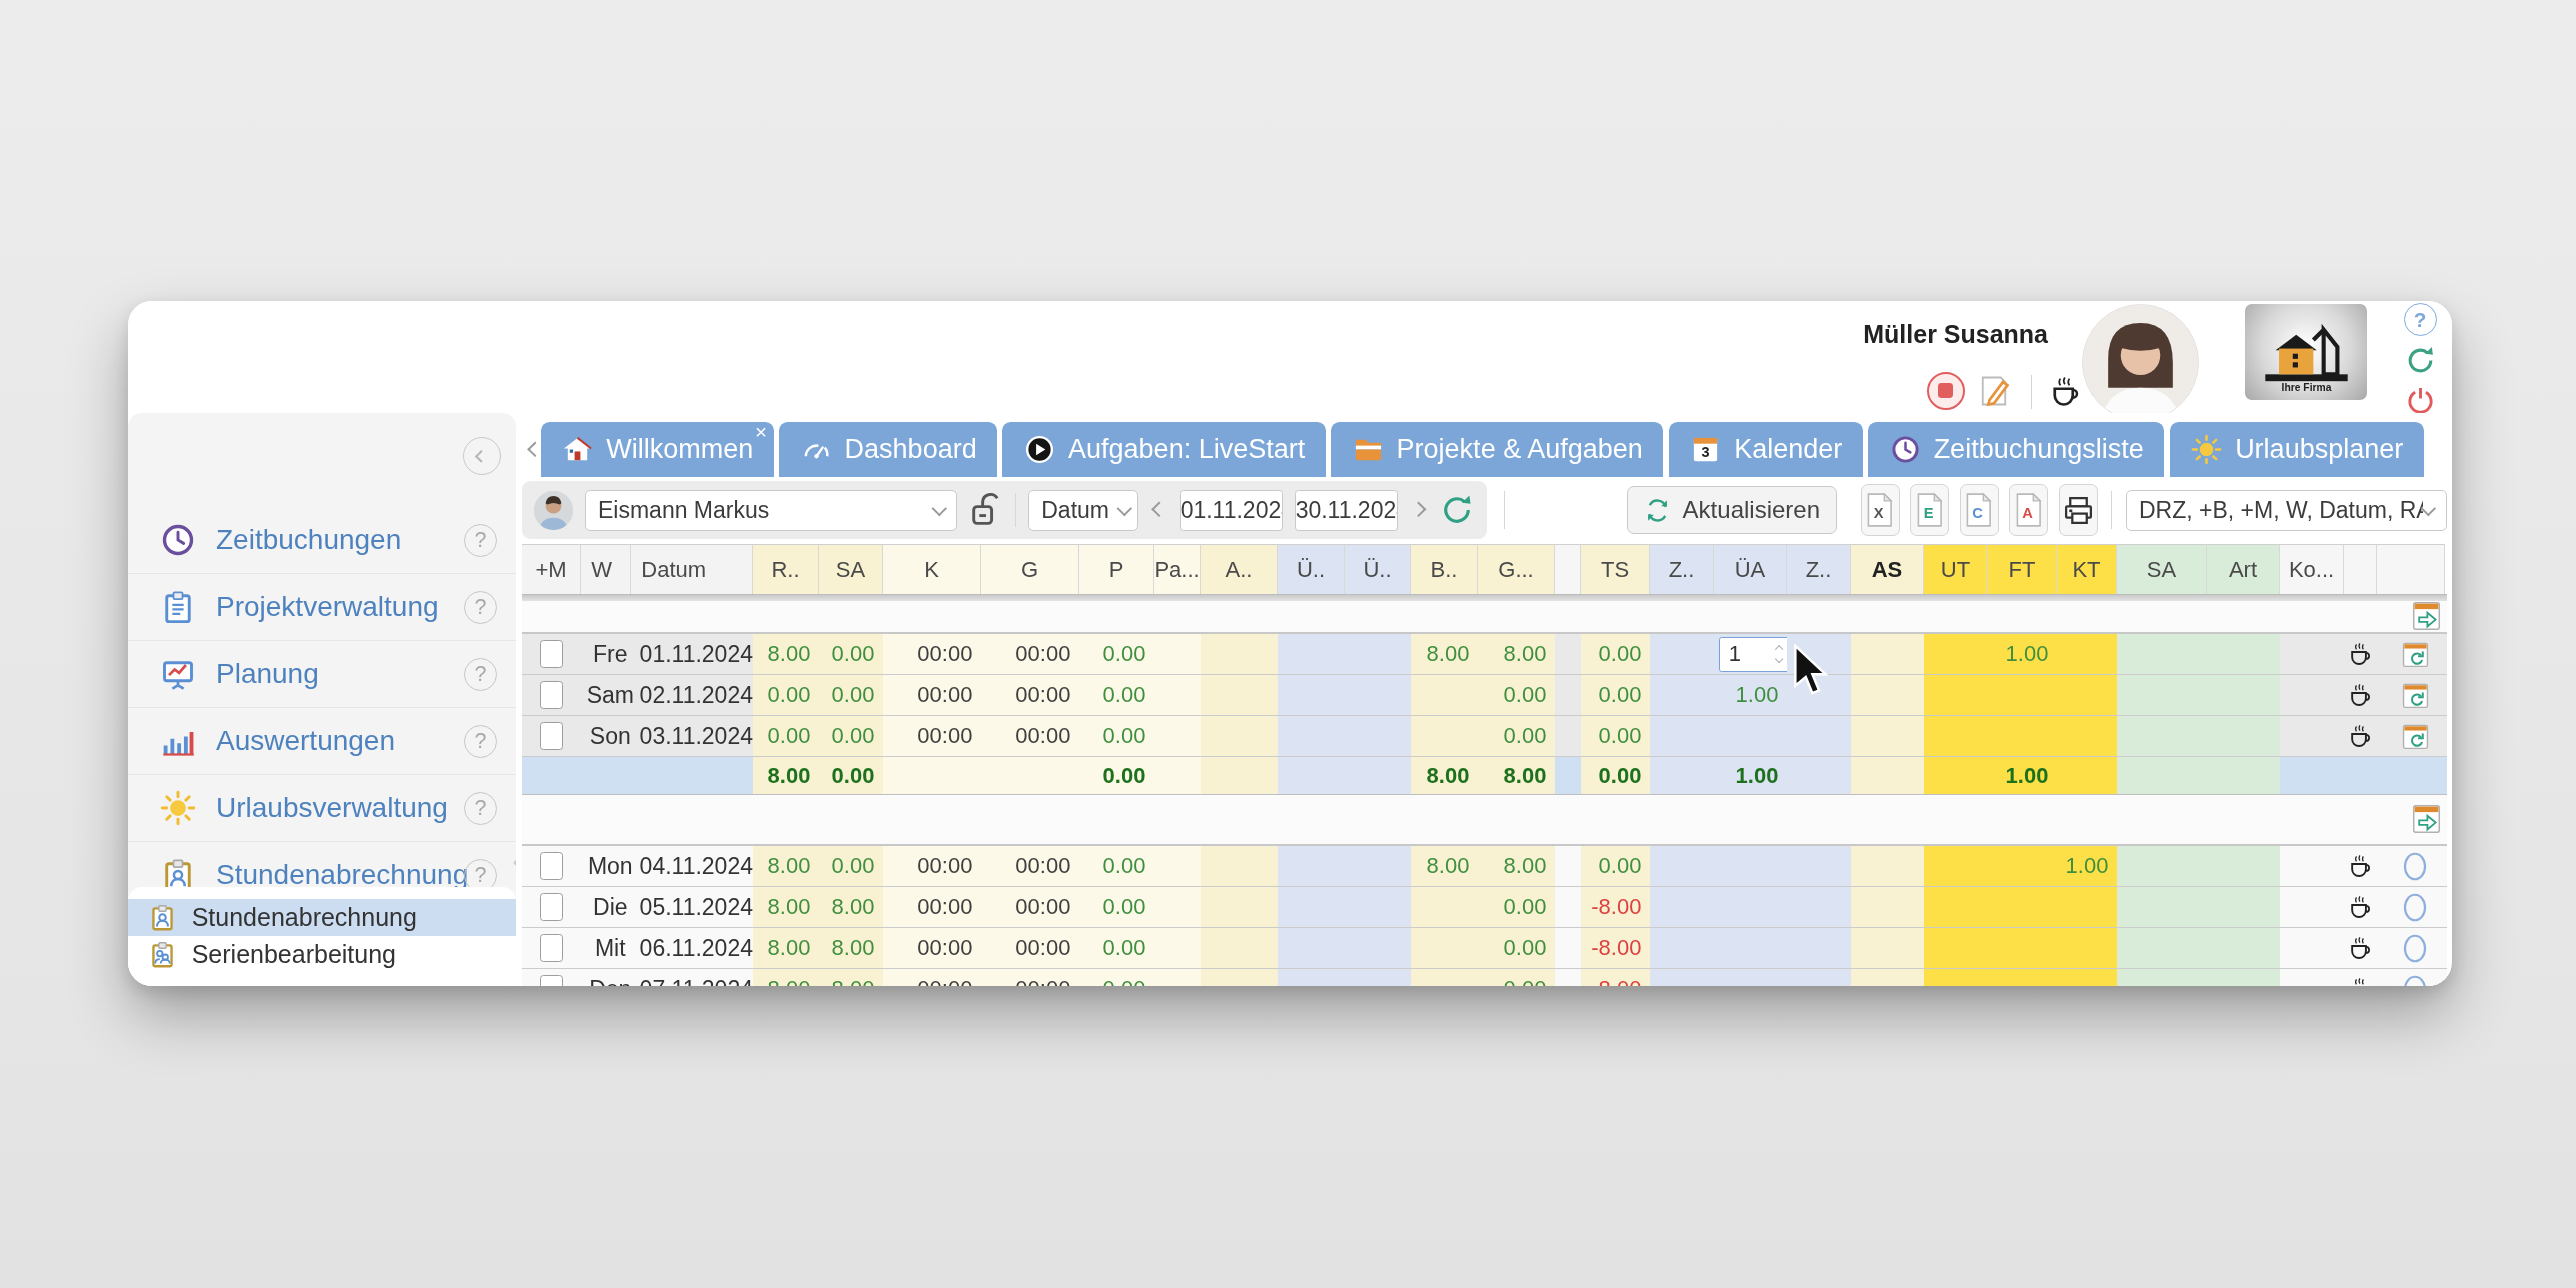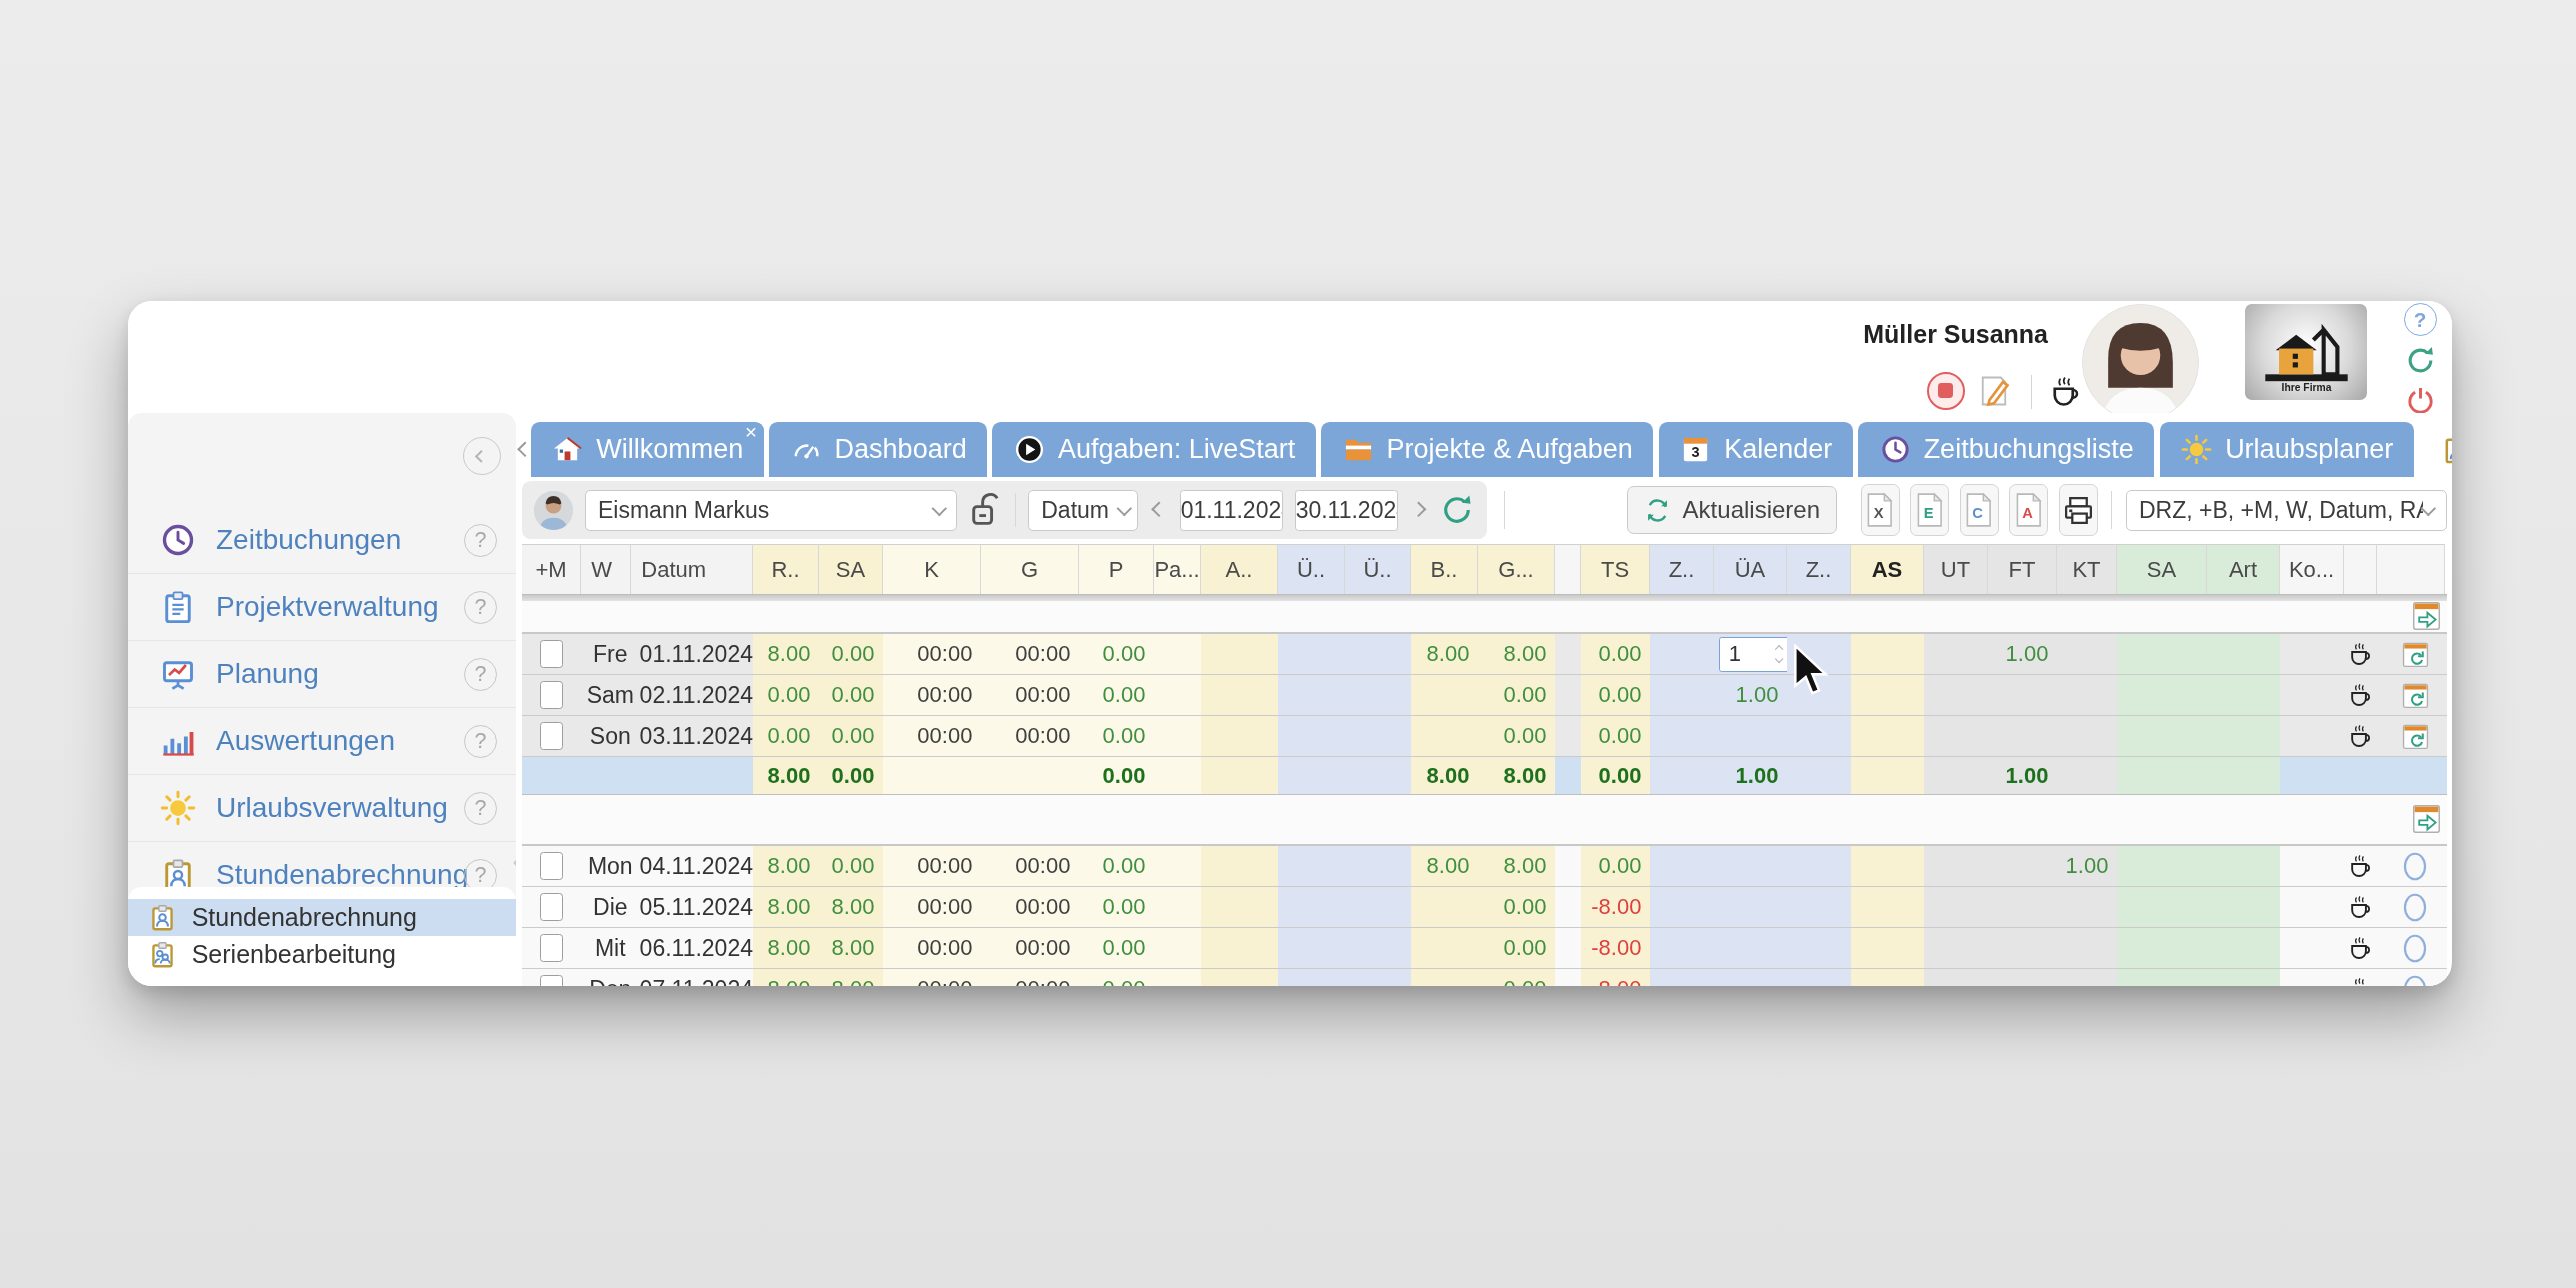--- a/index.html
+++ b/index.html
@@ -51,21 +51,21 @@
   .submenu{position:absolute;left:0;bottom:0;width:100%;height:100px;background:#fff;border-radius:13.7px 13.7px 0 0;padding-top:12px;box-sizing:border-box;}
   .sub-item{height:37px;display:flex;align-items:center;padding-left:19px;font-size:25px;color:#333;}
   .sub-item.selected{background:#ccddf1;}
   .sub-ico{width:31px;height:31px;margin-right:13.7px;display:flex;align-items:center;justify-content:center;}
   .edge-chev{position:absolute;right:-5.2px;bottom:110px;color:#c9c9c9;font-size:26px;}
 
   
   .main{position:absolute;left:388px;top:112px;width:1935px;height:574px;background:#fff;}
 
   
-  .tabbar{position:absolute;left:4px;top:8.6px;width:1923px;height:55px;display:flex;align-items:stretch;}
+  .tabbar{position:absolute;left:14px;top:8.6px;width:1923px;height:55px;display:flex;align-items:stretch;}
   .tab-scroll{width:29px;display:flex;align-items:center;justify-content:center;}
   .tab{position:relative;display:flex;align-items:center;gap:12px;padding:0 20.6px;margin-right:5.2px;
     background:#7ba6d7;border-radius:8.6px 8.6px 0 0;color:#fff;font-size:27px;white-space:nowrap;}
   .tab.active{background:#fff;color:#4d82c4;}
   .tab-x{position:absolute;top:0px;right:6.9px;font-size:20.6px;color:#fff;line-height:20.6px;}
   .tab-ico{width:33px;height:33px;display:flex;align-items:center;justify-content:center;}
 
   
   .toolbar{position:absolute;left:6px;top:67px;width:1925px;height:60px;display:flex;align-items:center;}
   .tb-group{display:flex;align-items:center;gap:12px;background:#ececec;border-radius:8.6px;height:58px;padding:0 12px;box-sizing:border-box;width:965px;}
@@ -92,21 +92,21 @@
   .hcell.al{justify-content:flex-start;padding-left:10.3px;}
   .hcell.bold{font-weight:700;color:#222;}
   .trow{display:flex;border-bottom:0.9px solid #cbcbcb;position:relative;}
   .trow.g1{background:#e9e9e9;}
   .trow.g2{background:#f9f9f9;}
   .trow.gap{background:#fbfbfb;border-bottom:2.6px solid #c8c8c8;}
   .trow.sum{background:#cfe0f2;border-bottom:1.7px solid #bfbfbf;}
   .tcell{display:flex;align-items:center;justify-content:flex-end;padding-right:8.6px;box-sizing:border-box;overflow:visible;position:relative;}
   .tcell.al{justify-content:center;padding-left:8.6px;padding-right:0;}
   .tcell.ctr{justify-content:center;padding-right:0;}
-  .c-y{background:#f8f2d2;} .c-p{background:#fcf9e8;} .c-b{background:#dce4f3;} .c-g{background:#e5e5e5;} .c-g2{background:#d9ecd9;}
+  .c-y{background:#f8f2d2;} .c-p{background:#fcf9e8;} .c-b{background:#dce4f3;} .c-g{background:#fde047;} .c-g2{background:#d9ecd9;}
   .thead .c-n{background:#f3f3f3;} .thead .c-n2{background:#f6f6f6;}
   .trow.sum .c-n,.trow.sum .c-n2{background:#cfe0f2;}
   .val{font-size:22px;color:#3f8f3f;}
   .val.time{color:#3f3f3f;}
   .val.neg{color:#dd4040;}
   .trow.sum .val{font-weight:700;color:#1d711d;}
   .wd{font-size:23px;color:#333;}
   .cb{width:21.5px;height:26px;background:#fff;border:1.7px solid #9e9e9e;border-radius:3.4px;}
   .row-ico{width:29px;height:29px;display:flex;align-items:center;justify-content:center;}
   .gap-ico{position:absolute;right:5.2px;top:50%;transform:translateY(-50%);}

